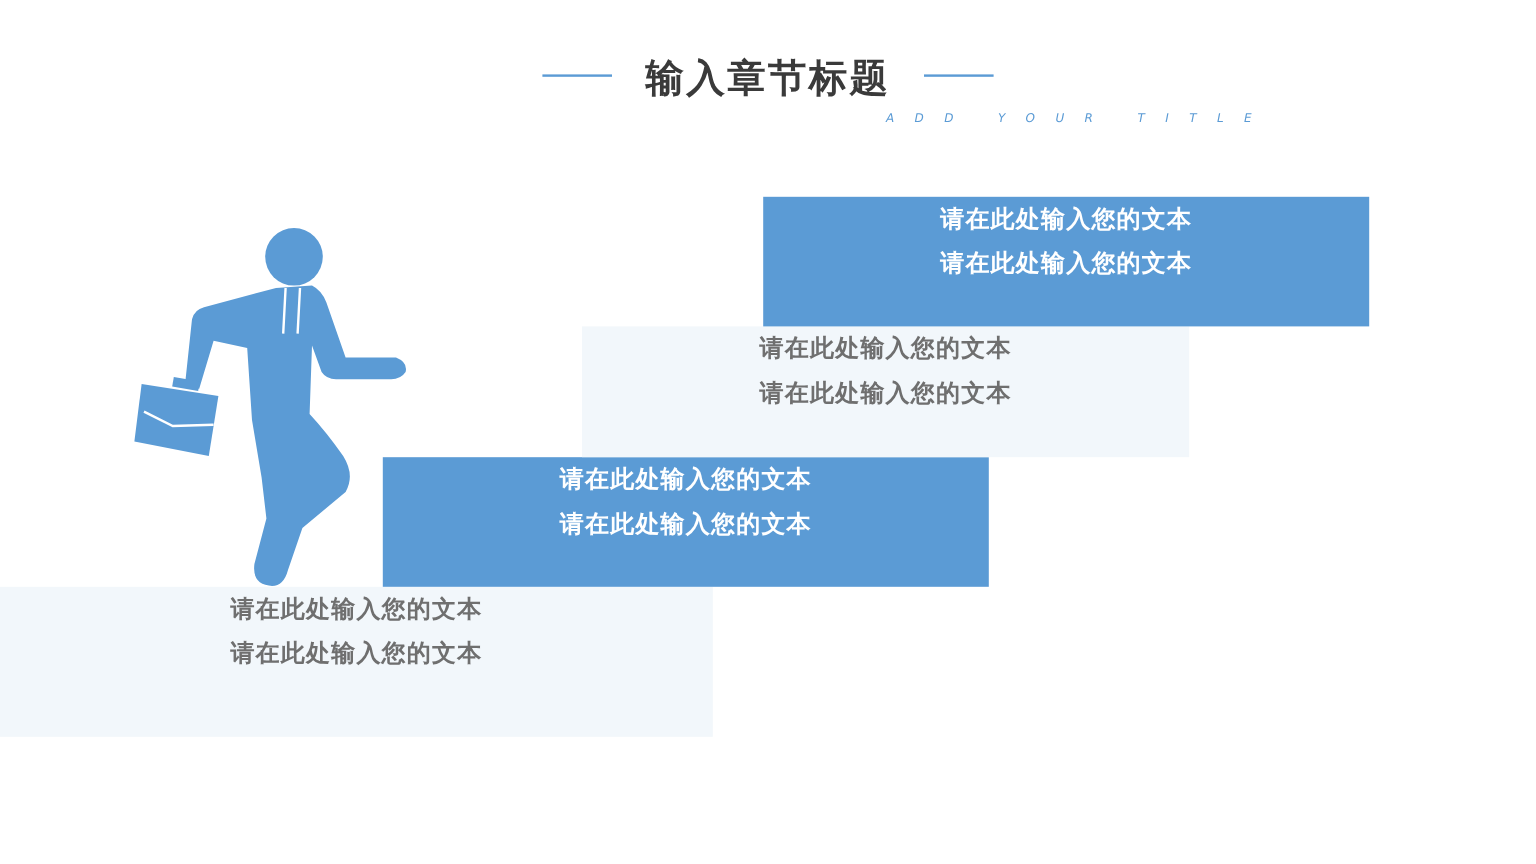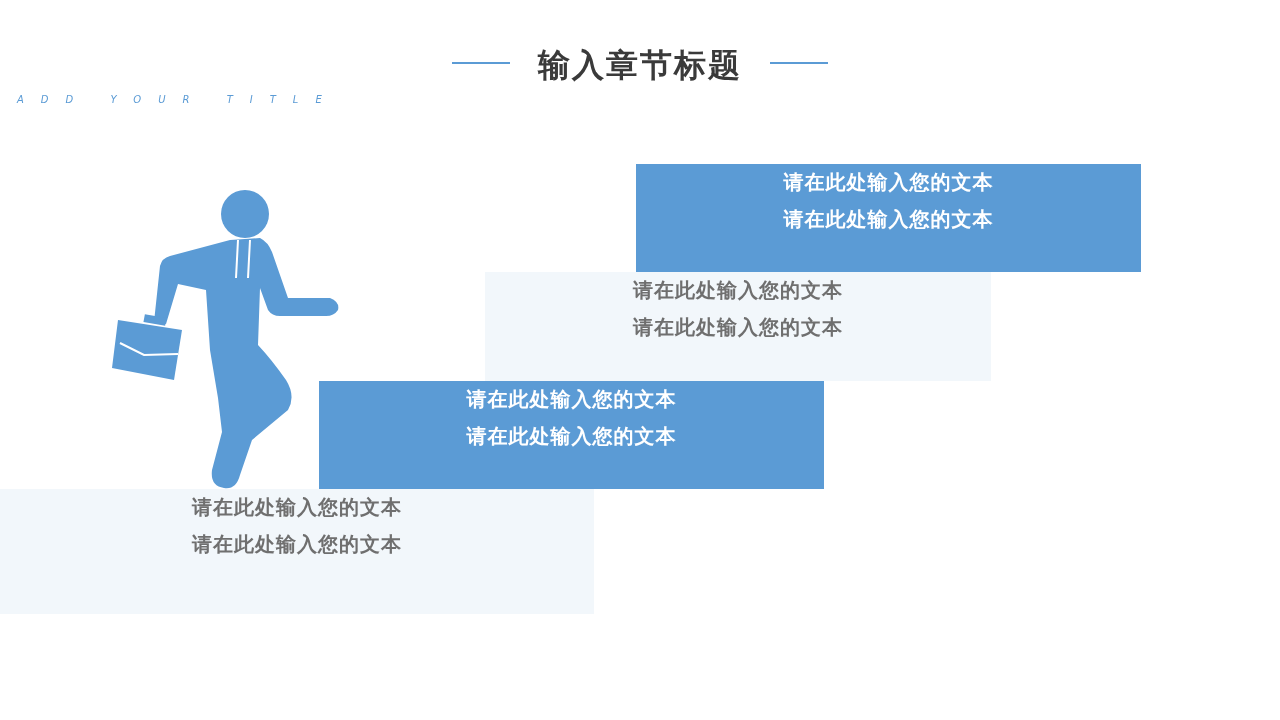--- a/index.html
+++ b/index.html
@@ -4,21 +4,21 @@
 <style>
   html, body { margin:0; padding:0; }
   body { width:1280px; height:720px; background:#ffffff; position:relative; overflow:hidden;
          font-family: "DejaVu Sans", "Liberation Sans", sans-serif; }
   .title-wrap { position:absolute; left:0; top:40px; width:1280px; height:70px; }
   .title-line { position:absolute; top:22px; height:2px; background:#5b9bd5; width:58px; }
   .title-line.left { left:452px; }
   .title-line.right { left:770px; }
   .title { position:absolute; left:0; width:1280px; top:4px; text-align:center;
            font-size:32px; font-weight:bold; color:#3a3a3a; letter-spacing:2px; }
-  .subtitle { position:absolute; left:0; width:1060px; top:54px; text-align:left;
+  .subtitle { position:absolute; left:0; width:1060px; top:54px; text-align:right;
               font-size:10px; font-style:italic; color:#5b9bd5; letter-spacing:17px; padding-left:17px; box-sizing:border-box; }
   .box { position:absolute; display:flex; flex-direction:column; align-items:center; justify-content:flex-start;
          font-size:20px; font-weight:bold; line-height:37px; letter-spacing:1px; }
   .box.blue { background:#5b9bd5; color:#ffffff; }
   .box.light { background:#f2f7fb; color:#6f6f6f; }
   .figure { position:absolute; left:100px; top:170px; width:260px; height:330px; }
 </style>
 </head>
 <body>
 

